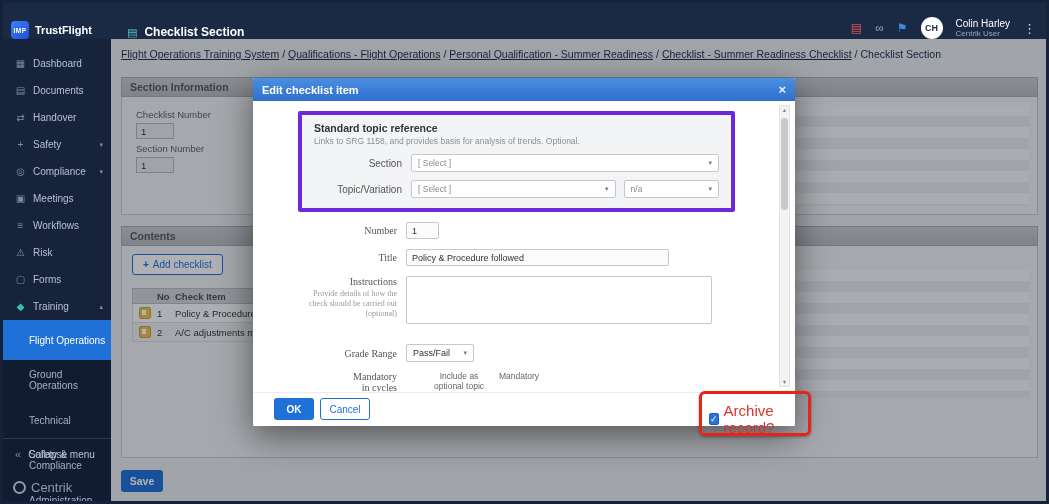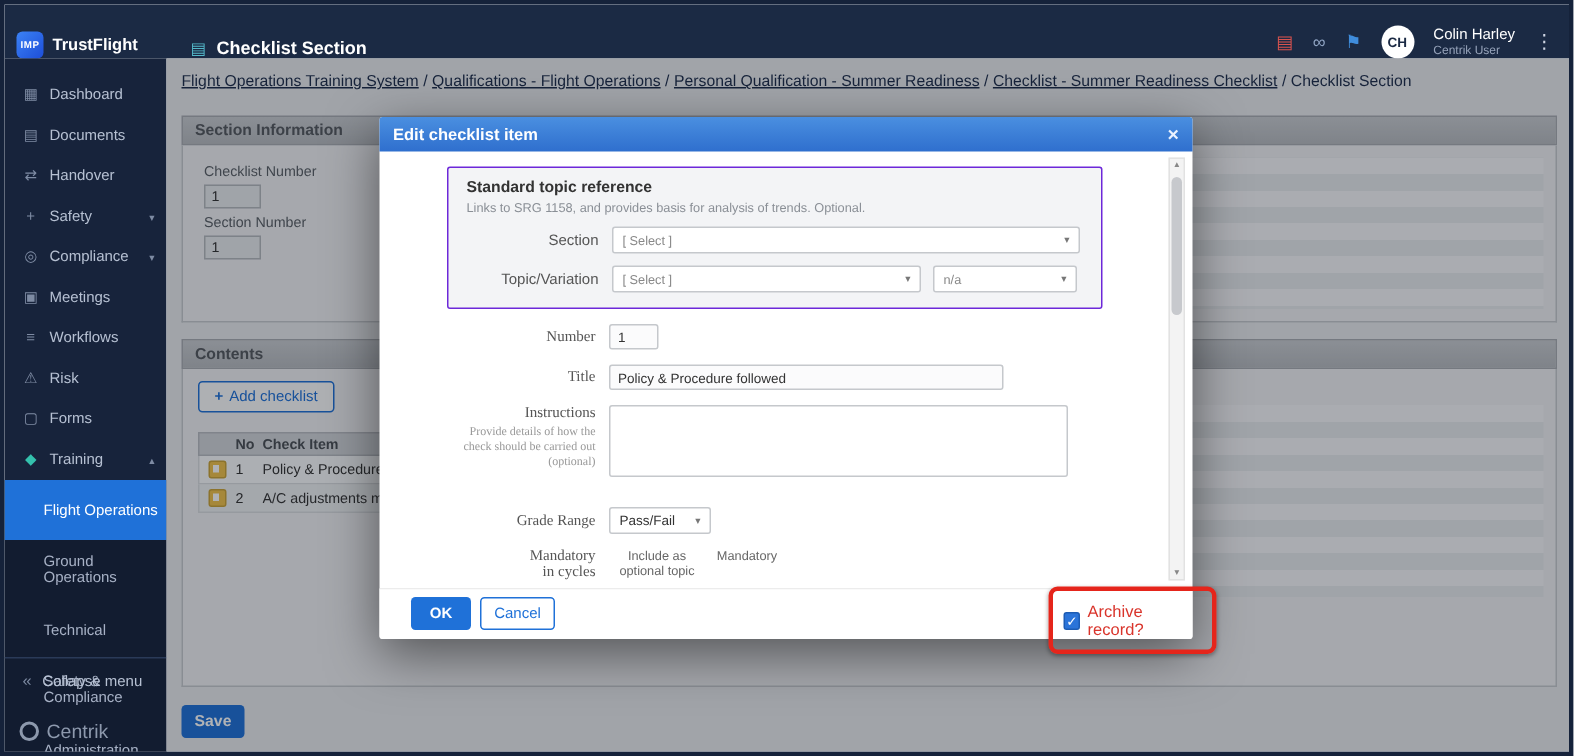--- a/index.html
+++ b/index.html
@@ -77,21 +77,21 @@
   .savebtn{position:absolute;left:10px;top:431px;width:42px;height:22px;background:#1f71d8;color:#fff;font-size:10.5px;
            font-weight:bold;border-radius:3px;display:flex;align-items:center;justify-content:center;cursor:pointer;}
   .overlay{position:absolute;inset:0;background:rgba(8,14,26,.32);z-index:5;}
   
   .modal{position:absolute;left:250px;top:75px;width:542px;height:348px;background:#fff;z-index:10;
          box-shadow:0 10px 35px rgba(0,0,0,.5);border-radius:2px;}
   .mhead{height:23px;background:linear-gradient(#4a8fe0,#2f6fce);color:#fff;font-weight:bold;font-size:11px;
          display:flex;align-items:center;padding:0 9px;border-radius:2px 2px 0 0;}
   .mclose{margin-left:auto;font-size:13px;color:#eaf2ff;cursor:pointer;}
   .mbody{position:absolute;top:23px;left:0;right:0;bottom:33px;overflow:hidden;padding:10px 60px 0 45px;box-sizing:border-box;}
-  .graybox{background:#f3f4f6;border:1px solid #6d28d9;padding:7px 12px 10px;border-radius:2px;}
+  .graybox{background:#f3f4f6;border:4px solid #6d28d9;padding:7px 12px 10px;border-radius:2px;}
   .gb-title{font-size:10.5px;font-weight:bold;color:#333;}
   .gb-sub{font-size:8.5px;color:#8a8f96;margin-top:2px;}
   .frow{display:flex;align-items:center;margin-top:8px;}
   .frow.start{align-items:flex-start;}
   .flabel{width:88px;min-width:88px;text-align:right;padding-right:9px;font-size:10px;color:#555;box-sizing:content-box;}
   .mbody > .frow > .flabel,.mbody > .frow > .lblwrap{width:99px;min-width:99px;text-align:right;padding-right:9px;font-family:Liberation Serif, serif;}
   .lblwrap .flabel-t{font-size:10px;color:#555;}
   .fhelp{font-size:8px;color:#999;line-height:1.25;margin-top:2px;}
   .select{height:18px;background:#fff;border:1px solid #c5c8cc;border-radius:2px;display:flex;align-items:center;
           padding:0 6px;font-size:8.5px;color:#888;box-sizing:border-box;cursor:pointer;}
@@ -99,39 +99,39 @@
   .sel-section{width:312px;}
   .sel-topic{width:206px;}
   .sel-na{width:96px;margin-left:8px;}
   .sel-grade{width:68px;color:#333;font-size:9px;}
   .inp{height:17px;background:#fbfbfc;border:1px solid #c5c8cc;border-radius:2px;display:flex;align-items:center;
        padding:0 5px;font-size:9px;color:#333;box-sizing:border-box;}
   .inp-number{width:33px;}
   .inp-title{width:263px;}
   .txtarea{width:306px;height:48px;background:#fff;border:1px solid #c5c8cc;border-radius:2px;box-sizing:border-box;}
   .mand-cols{display:flex;font-size:8.5px;color:#666;text-align:center;line-height:1.2;}
-  .mc1{width:64px;}
+  .mc1{width:64px;margin-left:21px;}
   .mc2{width:56px;}
   .band{margin-top:5px;height:16px;background:#edf1f7;position:relative;}
   .band .b-other{position:absolute;left:112px;top:2px;font-size:9.5px;color:#444;}
   .band .cbp1{position:absolute;left:155px;top:2px;}
   .band .cbp2{position:absolute;left:213px;top:2px;}
   .cb{width:12px;height:12px;background:#2b74d9;border:1px solid #1d5cb4;border-radius:2px;color:#fff;font-size:9px;
       line-height:11px;text-align:center;cursor:pointer;box-sizing:border-box;}
   .sbar{position:absolute;right:5px;top:27px;bottom:39px;width:11px;background:#f3f3f3;border:1px solid #e2e2e2;box-sizing:border-box;}
   .sb-up{position:absolute;top:1px;left:0;right:0;text-align:center;font-size:5.5px;color:#888;cursor:pointer;}
   .sb-down{position:absolute;bottom:1px;left:0;right:0;text-align:center;font-size:5.5px;color:#888;cursor:pointer;}
   .sb-thumb{position:absolute;left:1px;right:1px;top:12px;height:92px;background:#c7c9cd;border-radius:4px;cursor:grab;}
   .mfooter{position:absolute;left:0;right:0;bottom:0;height:33px;background:#fff;border-top:1px solid #ececec;border-radius:0 0 2px 2px;padding-left:33px;}
   .btn-ok{position:absolute;left:21px;top:5px;width:40px;height:22px;background:#1f71d8;color:#fff;font-size:10px;font-weight:bold;
           border-radius:3px;display:flex;align-items:center;justify-content:center;cursor:pointer;}
   .btn-cancel{position:absolute;left:67px;top:5px;width:50px;height:22px;background:#fff;border:1px solid #1f71d8;color:#1f71d8;
               font-size:10px;border-radius:3px;display:flex;align-items:center;justify-content:center;box-sizing:border-box;cursor:pointer;}
   .archive{position:absolute;left:456px;top:9px;display:flex;align-items:center;gap:5px;}
-  .archive .alabel{font-size:11px;color:#d9342b;}
+  .archive .alabel{font-size:15px;color:#d9342b;}
   .annotation{position:absolute;left:696px;top:388px;width:106px;height:39px;border:3px solid #e5251b;border-radius:6px;
               z-index:30;pointer-events:none;box-shadow:0 1px 3px rgba(0,0,0,.35);}
 </style>
 </head>
 <body>
 
 <div class="page">
 
   <div class="hdr">
     <div class="hdr-brand">

